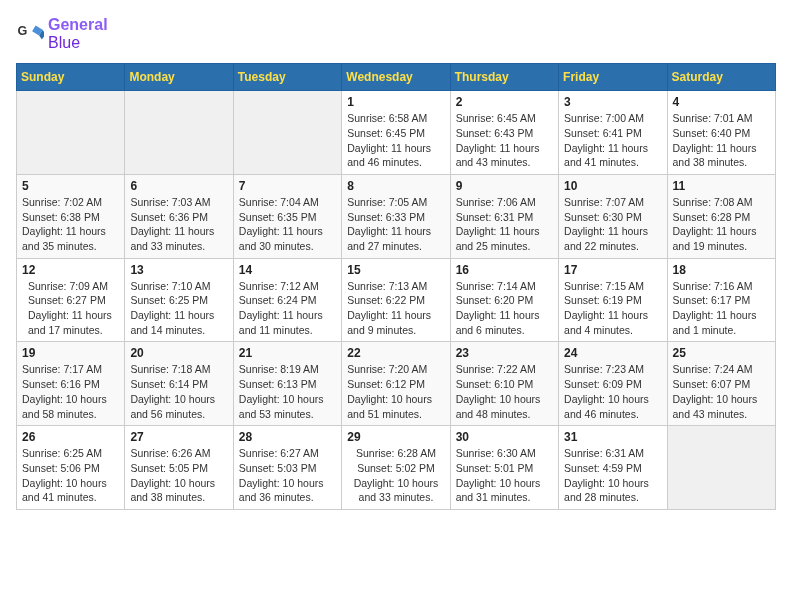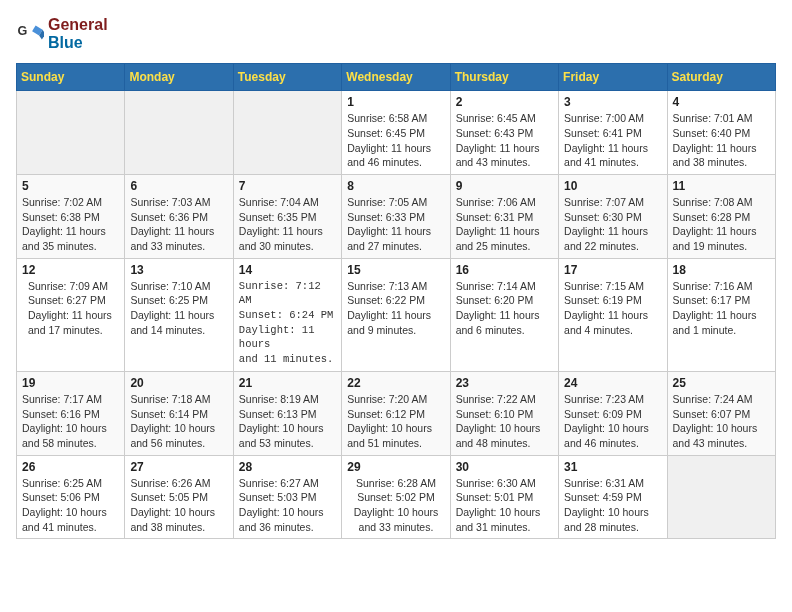--- a/index.html
+++ b/index.html
@@ -80,22 +80,22 @@
 <body>
 
 <div class="header">
   <div class="logo">
     <svg class="logo-icon" viewBox="0 0 40 40">
       <text x="2" y="22" font-size="18" fill="#333" font-weight="bold">G</text>
       <polygon points="28,8 38,14 33,22 23,16" fill="#4a90d9"></polygon>
       <polygon points="33,22 38,14 42,20 37,28" fill="#2c6fad"></polygon>
     </svg>
     <div>
-      <div style="font-size:16px;font-weight:bold;color:#7f1d1d;line-height:1.1;">General</div>
-      <div style="font-size:16px;font-weight:bold;color:#0369a1;line-height:1.1;">Blue</div>
+      <div style="font-size:16px;font-weight:bold;color:#8b5cf6;line-height:1.1;">General</div>
+      <div style="font-size:16px;font-weight:normal;color:#6d28d9;line-height:1.1;">Blue</div>
     </div>
   </div>
   <div class="title-block">
     <div class="month-title"></div>
     <div class="location"></div>
   </div>
 </div>
 
 <table>
   <thead>
@@ -204,21 +204,21 @@
         </td>
         <td>
           <div class="day-num">13</div>
           <div class="day-info" style="white-space: pre-line;">Sunrise: 7:10 AM
 Sunset: 6:25 PM
 Daylight: 11 hours
 and 14 minutes.</div>
         </td>
         <td>
           <div class="day-num">14</div>
-          <div class="day-info" style="white-space: pre-line; font-family: Liberation Mono, monospace;">Sunrise: 7:12 AM
+          <div class="day-info" style="white-space: pre-line;">Sunrise: 7:12 AM
 Sunset: 6:24 PM
 Daylight: 11 hours
 and 11 minutes.</div>
         </td>
         <td>
           <div class="day-num">15</div>
           <div class="day-info" style="white-space: pre-line;">Sunrise: 7:13 AM
 Sunset: 6:22 PM
 Daylight: 11 hours
 and 9 minutes.</div>

